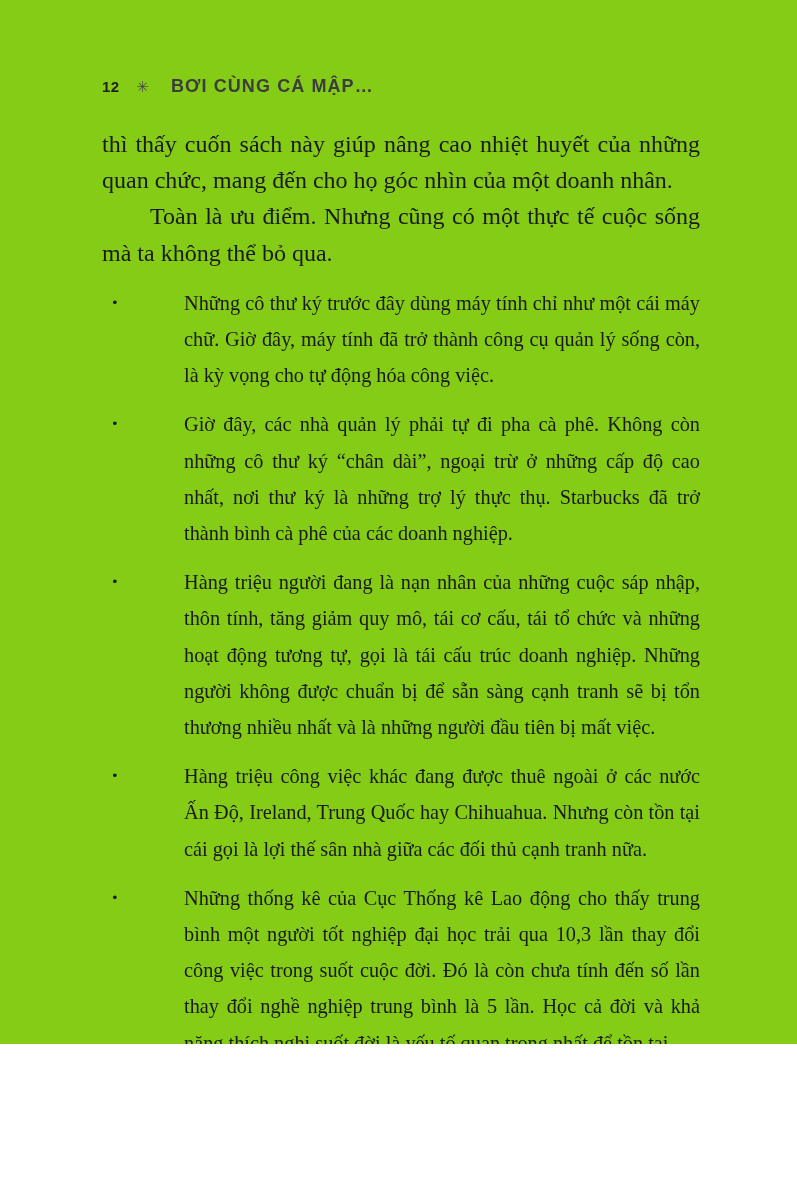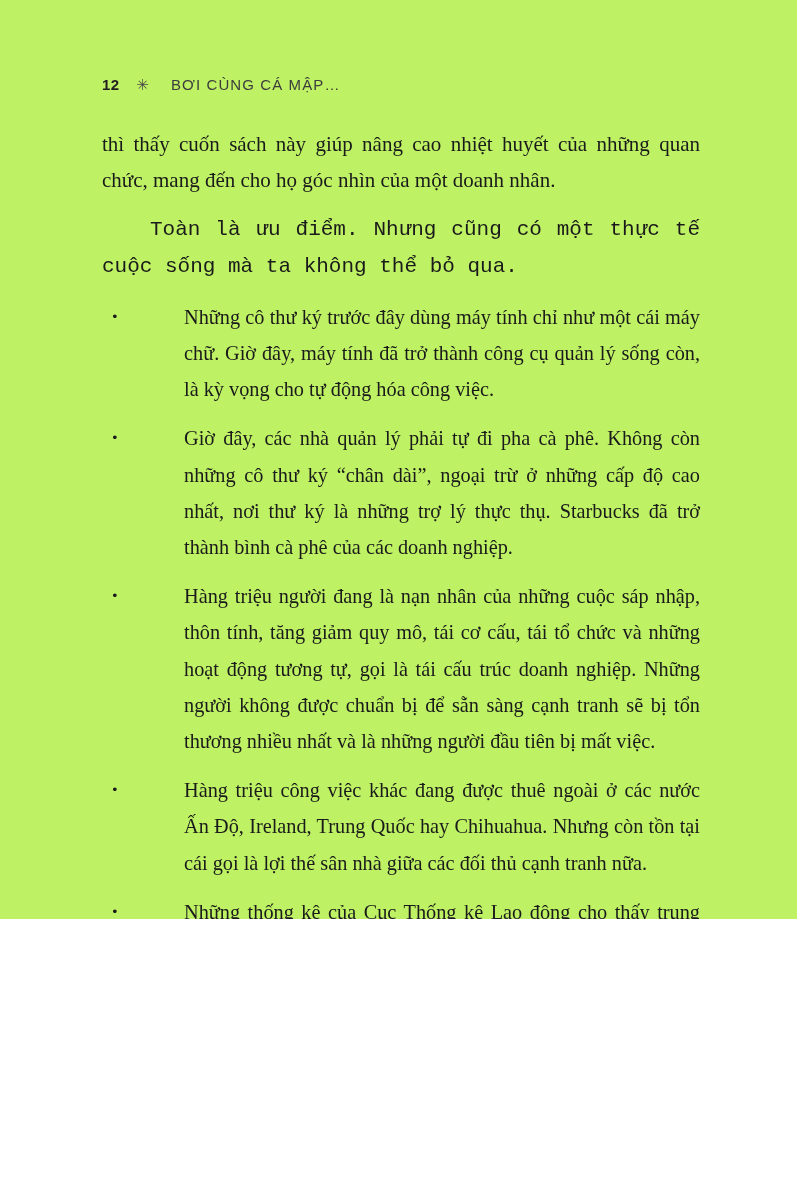--- a/index.html
+++ b/index.html
@@ -3,22 +3,22 @@
 <meta charset="utf-8">
 <style>
   html, body {
     margin: 0;
     padding: 0;
     background: #ffffff;
   }
   .page {
     position: relative;
     width: 797px;
-    height: 919px;
-    background: #bef264;
+    height: 1044px;
+    background: #84cc16;
     overflow: hidden;
     box-sizing: border-box;
   }
   .running-head {
     position: absolute;
     left: 102px;
     top: 76px;
     display: flex;
     align-items: center;
     gap: 0;
@@ -35,51 +35,49 @@
     font-family: "DejaVu Sans", sans-serif;
     font-size: 15px;
     color: #4a4a4a;
     margin-left: 17px;
     line-height: 1;
     position: relative;
     top: 1px;
   }
   .rh-title {
     font-family: "Liberation Sans", sans-serif;
-    font-weight: 400;
-    font-size: 15px;
+    font-weight: 700;
+    font-size: 18px;
     color: #3c3c3c;
     letter-spacing: 1.1px;
     margin-left: 22px;
   }
 
   .textblock {
     position: absolute;
     left: 102px;
     top: 126px;
     width: 598px;
   }
 
   p.para {
     margin: 0;
     font-family: "Liberation Serif", "DejaVu Serif", serif;
-    font-size: 21px;
+    font-size: 24px;
     line-height: 36.2px;
     color: #1a1a1a;
     text-align: justify;
     text-justify: inter-word;
     hyphens: none;
     -webkit-hyphens: none;
   }
   p.para.indent {
     text-indent: 48px;
   }
   p.gap-before {
-    margin-top: 14px;
-    font-family: Liberation Mono, monospace;
   }
 
   ul.bullets {
     list-style: none;
     margin: 14px 0 0 0;
     padding: 0;
   }
   ul.bullets > li {
     position: relative;
     padding-left: 48px;

